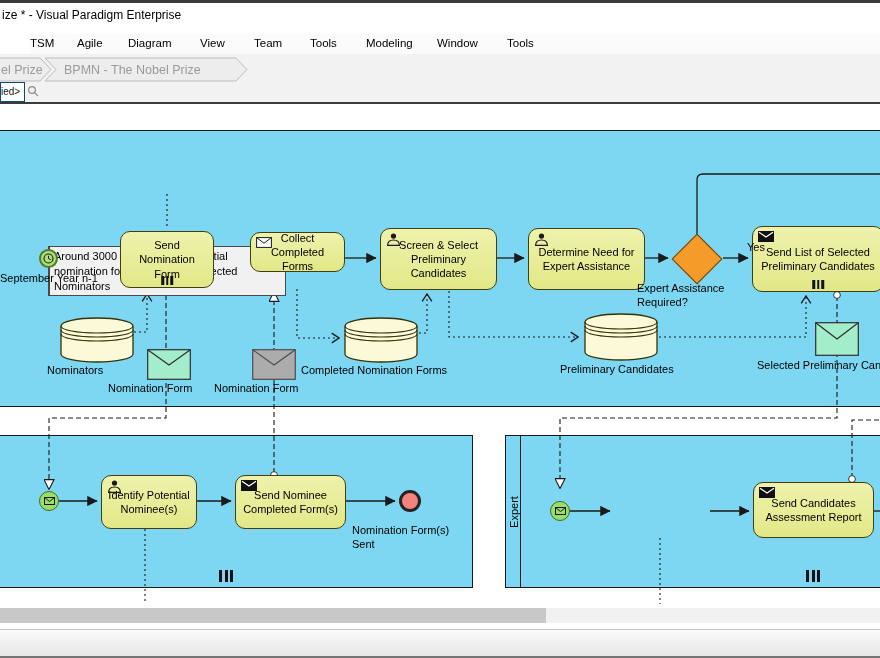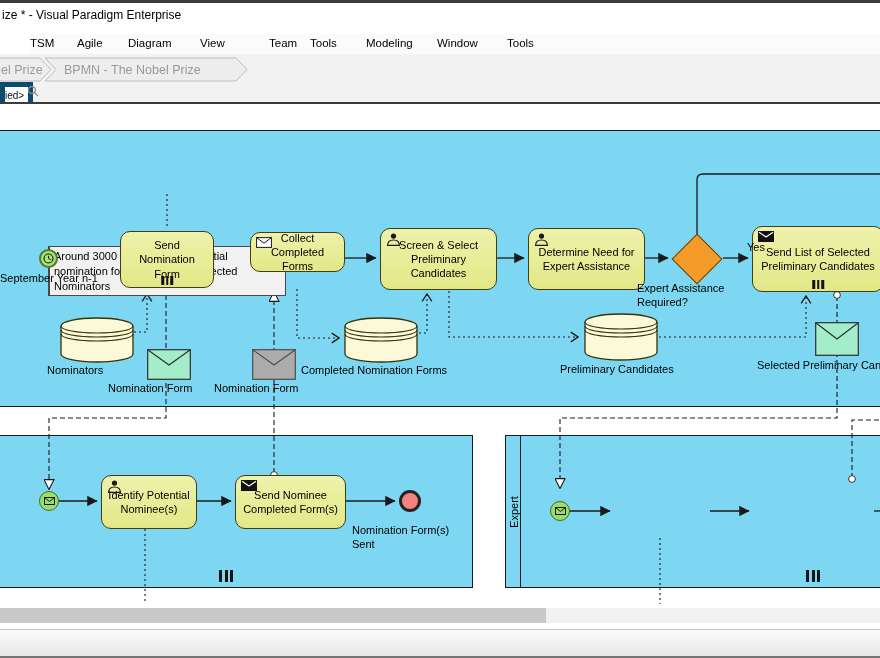--- a/index.html
+++ b/index.html
@@ -7,21 +7,21 @@
           font-family:"Liberation Sans","DejaVu Sans",sans-serif;color:#111;}
   .abs{position:absolute;}
 
   
   .topstrip{left:0;top:0;width:880px;height:3px;background:#3a3a3a;}
   .titlebar{left:2px;top:8px;font-size:12px;color:#000;white-space:nowrap;}
   .menubar{left:0;top:34px;width:880px;height:20px;background:#fbfbfb;margin-left:30px;}
   .menuitem{position:absolute;top:3px;font-size:11.5px;color:#000;white-space:nowrap;cursor:default;}
   .crumbband{left:0;top:54px;width:880px;height:48px;background:#f2f2f2;}
   .divider{left:0;top:102px;width:880px;height:2px;background:#3c3c3c;}
-  .filterbox{left:0;top:82px;width:23px;height:18px;background:#fff;border:5px solid #0c4a6e;
+  .filterbox{left:0;top:82px;width:23px;height:18px;background:#fff;border:1px solid #0c4a6e;
              font-size:10px;line-height:17px;overflow:hidden;white-space:nowrap;}
   .crumbsvg{left:0;top:56px;}
   .crumbtext{font-size:12.5px;fill:#9a9a9a;}
 
   
   .canvas{left:0;top:104px;width:880px;height:504px;background:#fff;}
   .pool{position:absolute;background:#7dd7f2;border:1.4px solid #1a1a1a;box-sizing:border-box;}
   .laneband{position:absolute;left:0;top:0;width:15px;height:100%;border-right:1.2px solid #1a1a1a;box-sizing:border-box;}
   .lanelabel{position:absolute;left:-17px;top:50%;width:50px;text-align:center;font-size:11px;
              transform:translateY(-50%) rotate(-90deg);color:#000;}
@@ -69,21 +69,21 @@
 <div class="screen">
 
   <div class="abs topstrip"></div>
   <div class="abs titlebar">ize * - Visual Paradigm Enterprise</div>
 
   <div class="abs menubar">
     <span class="menuitem" style="left:0px">TSM</span>
     <span class="menuitem" style="left:47px">Agile</span>
     <span class="menuitem" style="left:98px">Diagram</span>
     <span class="menuitem" style="left:170px">View</span>
-    <span class="menuitem" style="left:239px">Team</span>
+    <span class="menuitem" style="left:224px">Team</span>
     <span class="menuitem" style="left:280px">Tools</span>
     <span class="menuitem" style="left:336px">Modeling</span>
     <span class="menuitem" style="left:407px">Window</span>
     <span class="menuitem" style="left:477px">Tools</span>
   </div>
 
   <div class="abs crumbband"></div>
   <svg class="abs crumbsvg" width="280" height="27" viewBox="0 0 280 27">
     <path d="M-6,2 L40,2 L51,13.5 L40,25 L-6,25 Z" fill="#ededed" stroke="#bdbdbd"></path>
     <path d="M45,2 L236,2 L247,13.5 L236,25 L45,25 L56,13.5 Z" fill="#ededed" stroke="#bdbdbd"></path>
@@ -309,20 +309,29 @@
     </div>
     <div class="eventc ev-end" style="left:399px;top:386px;width:22px;height:22px"></div>
     <div class="dlabel center" style="left:352px;top:420px;width:120px">Nomination Form(s) Sent</div>
 
     <div class="eventc ev-msg" style="left:550px;top:397px;width:20px;height:20px">
       <svg width="11" height="8" viewBox="0 0 11 8">
           <rect x="0.5" y="0.5" width="10" height="7" fill="none" stroke="#1a1a1a"></rect>
           <path d="M0.5,0.5 L5.5,4.5 L10.5,0.5" fill="none" stroke="#1a1a1a"></path>
         </svg>
     </div>
+    <div class="task" style="left:753px;top:378px;width:121px;height:56px">
+      <span class="ticon">
+        <svg width="16" height="11" viewBox="0 0 16 11">
+            <rect x="0.5" y="0.5" width="15" height="10" fill="#111" stroke="#111"></rect>
+            <path d="M1,1.2 L8,6 L15,1.2" fill="none" stroke="#fff" stroke-width="1.2"></path>
+          </svg>
+      </span>
+      <div class="tlabel">Send Candidates Assessment Report</div>
+    </div>
   </div>
 
   <div class="abs hscroll"></div>
   <div class="abs hthumb"></div>
   <div class="abs statusbar"></div>
   <div class="abs botline"></div>
 
 </div>
 
 </body></html>

